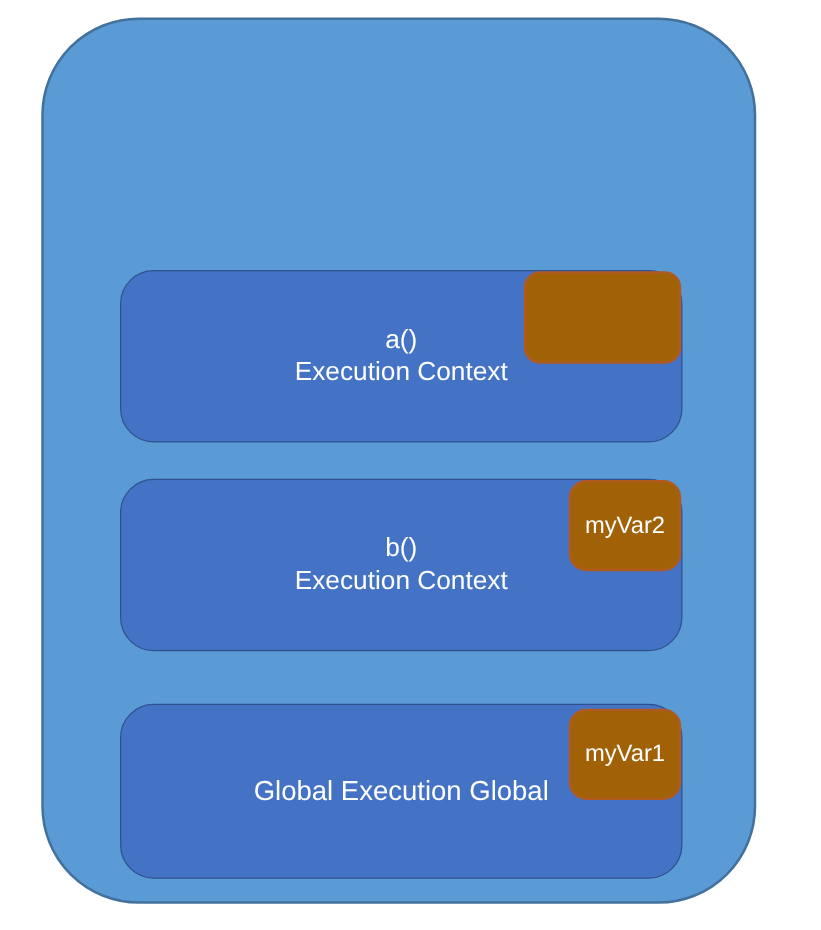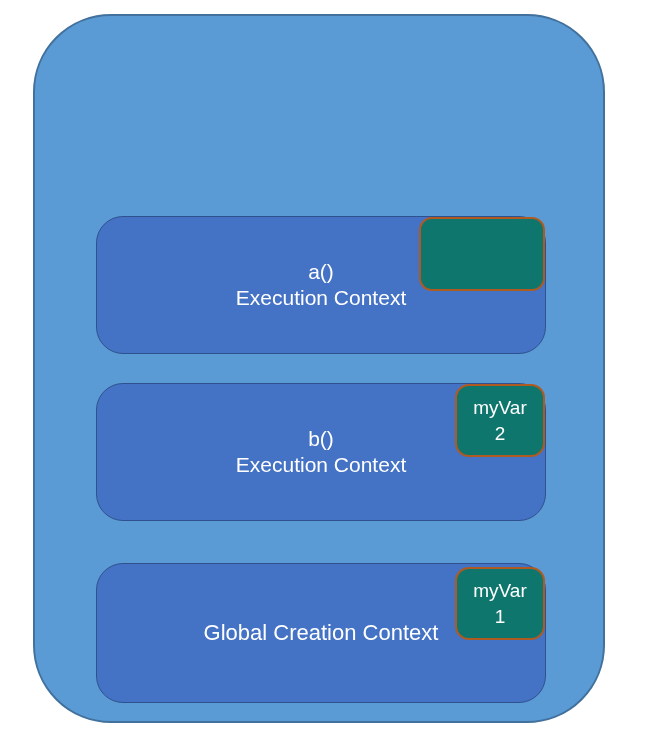--- a/index.html
+++ b/index.html
@@ -55,26 +55,26 @@
     font-size: 22px;
     line-height: 1.32;
   }
   
   .var-box {
     position: absolute;
     top: 0;
     right: 0;
     width: 90px;
     height: 73px;
-    background: #0f766e;
+    background: #a16207;
     border: 2.2px solid #AE5A21;
     border-radius: 14px;
     box-sizing: border-box;
     display: flex;
-    flex-direction: column;
+    flex-direction: row;
     align-items: center;
     justify-content: center;
     color: #ffffff;
     font-size: 19px;
     line-height: 1.35;
     text-align: center;
   }
   .var-box.empty {
     width: 126px;
     height: 74px;
@@ -110,18 +110,18 @@
         <div>Execution Context</div>
       </div>
     </div>
 
     <div class="ctx-box pos-global">
       <div class="var-box shift-down">
         <span>myVar</span>
         <span>1</span>
       </div>
       <div class="ctx-label">
-        <div>Global Creation Context</div>
+        <div>Global Execution Global</div>
       </div>
     </div>
 
   </div>
 </div>
 
 </body></html>

